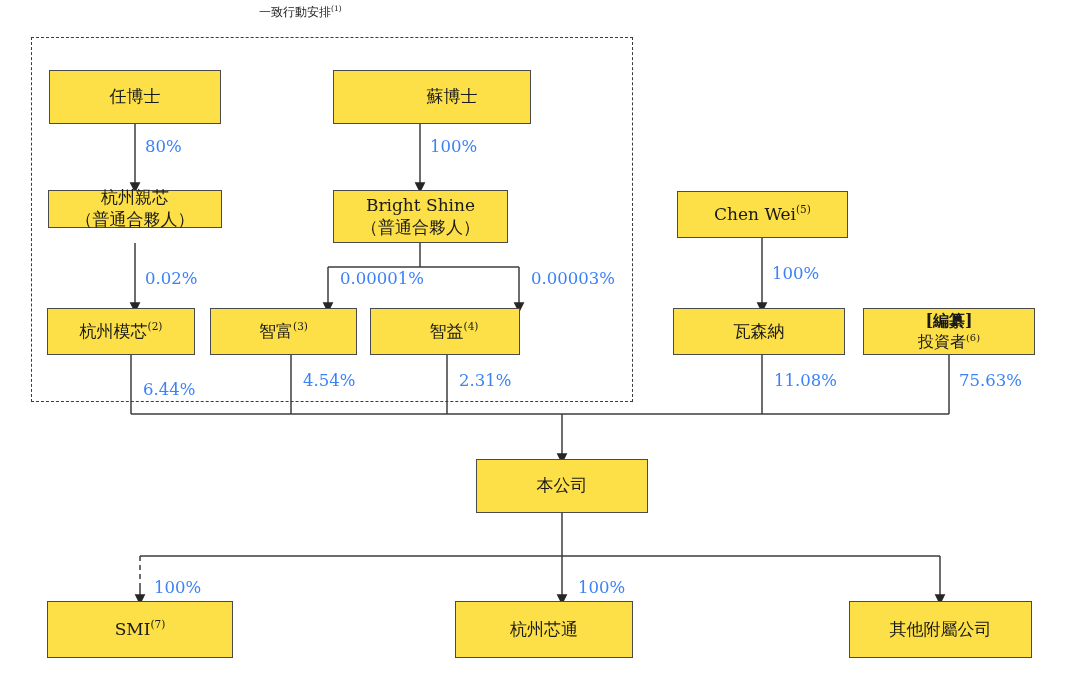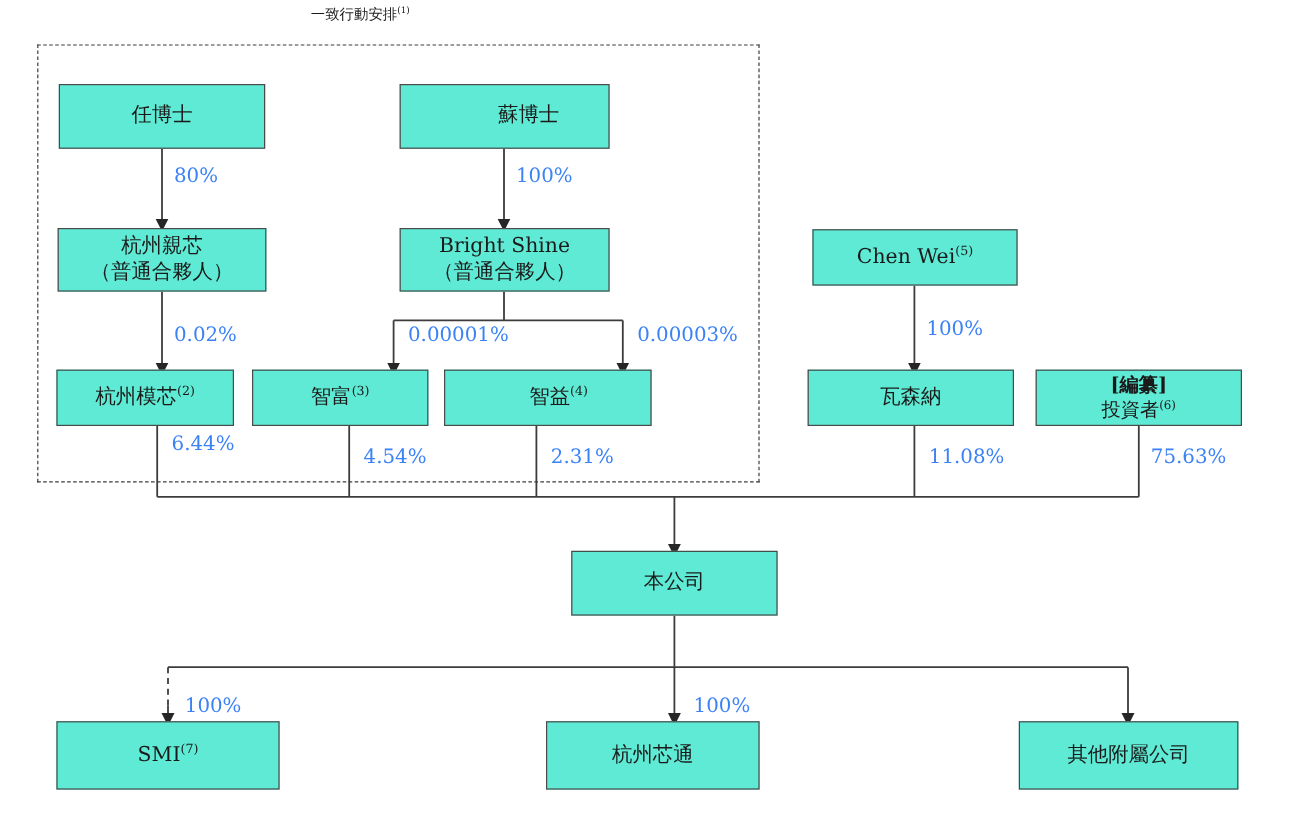--- a/index.html
+++ b/index.html
@@ -22,21 +22,21 @@
     left: 0;
     top: 0;
     width: 1080px;
     height: 683px;
     pointer-events: none;
   }
   .node {
     position: absolute;
     box-sizing: border-box;
     border: 1.5px solid #4a4a4a;
-    background: #5eead4;
+    background: #fde047;
     display: flex;
     flex-direction: column;
     align-items: center;
     justify-content: center;
     text-align: center;
     line-height: 1.28;
     font-size: 17px;
     color: #1a1a1a;
     z-index: 3;
   }
@@ -123,25 +123,25 @@
     </g>
     <g stroke="#3c3c3c" stroke-width="1.5" fill="none">
       <line x1="140" y1="588" x2="140" y2="596" marker-end="url(#ah)"></line>
     </g>
   </svg>
 
   <div class="node" style="left:49px; top:70px; width:172px; height:54px;">
     <span class="ln">任博士</span>
   </div>
 
-  <div class="node" style="left:333px; top:70px; width:175px; height:54px;padding-left:40px;">
+  <div class="node" style="left:333px; top:70px; width:198px; height:54px;padding-left:40px;">
     <span class="ln">蘇博士</span>
   </div>
 
-  <div class="node" style="left:48px; top:190px; width:174px; height:53px;">
+  <div class="node" style="left:48px; top:190px; width:174px; height:38px;">
     <span class="ln">杭州親芯</span>
     <span class="ln2">（普通合夥人）</span>
   </div>
 
   <div class="node" style="left:333px; top:190px; width:175px; height:53px;">
     <span class="ln">Bright Shine</span>
     <span class="ln2">（普通合夥人）</span>
   </div>
 
   <div class="node" style="left:677px; top:191px; width:171px; height:47px;">
@@ -149,21 +149,21 @@
   </div>
 
   <div class="node" style="left:47px; top:308px; width:148px; height:47px;">
     <span class="ln"><span>杭州模芯</span><sup>(2)</sup></span>
   </div>
 
   <div class="node" style="left:210px; top:308px; width:147px; height:47px;">
     <span class="ln"><span>智富</span><sup>(3)</sup></span>
   </div>
 
-  <div class="node" style="left:370px; top:308px; width:173px; height:47px;padding-left:18px;">
+  <div class="node" style="left:370px; top:308px; width:150px; height:47px;padding-left:18px;">
     <span class="ln"><span>智益</span><sup>(4)</sup></span>
   </div>
 
   <div class="node" style="left:673px; top:308px; width:172px; height:47px;">
     <span class="ln">瓦森納</span>
   </div>
 
   <div class="node" style="left:863px; top:308px; width:172px; height:47px; font-size:16px;justify-content:center;">
     <span class="ln bold-tag">[編纂]</span>
     <span class="ln2"><span>投資者</span><sup>(6)</sup></span>
@@ -190,21 +190,21 @@
   <div class="pct" style="left:430px; top:137px;">100%</div>
 
   <div class="pct" style="left:145px; top:269px;">0.02%</div>
 
   <div class="pct" style="left:340px; top:269px;">0.00001%</div>
 
   <div class="pct" style="left:531px; top:269px;">0.00003%</div>
 
   <div class="pct" style="left:772px; top:264px;">100%</div>
 
-  <div class="pct" style="left:143px; top:360px;text-align:right;">6.44%</div>
+  <div class="pct" style="left:143px; top:380px;text-align:right;">6.44%</div>
 
   <div class="pct" style="left:303px; top:371px;">4.54%</div>
 
   <div class="pct" style="left:459px; top:371px;">2.31%</div>
 
   <div class="pct" style="left:774px; top:371px;">11.08%</div>
 
   <div class="pct" style="left:959px; top:371px;">75.63%</div>
 
   <div class="pct" style="left:154px; top:578px;">100%</div>

